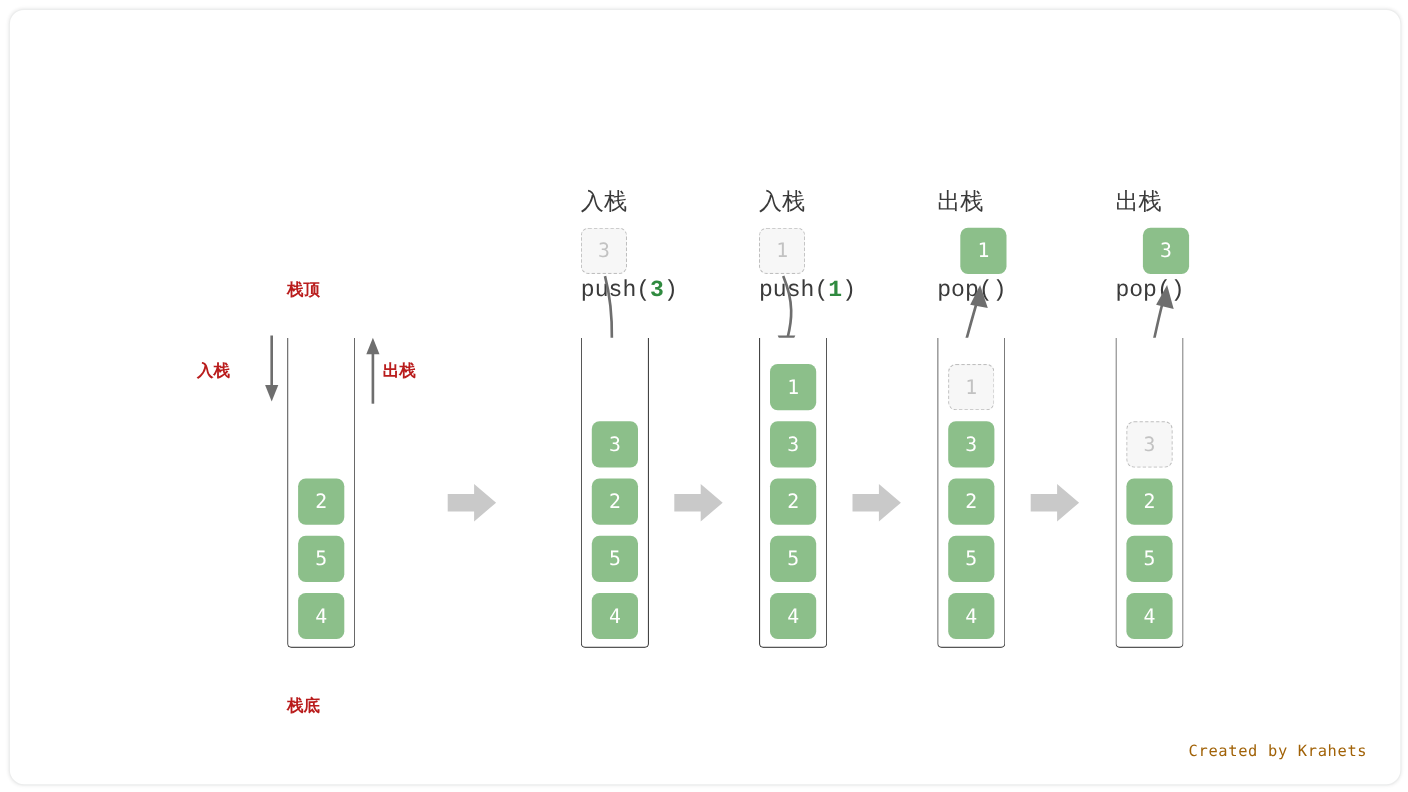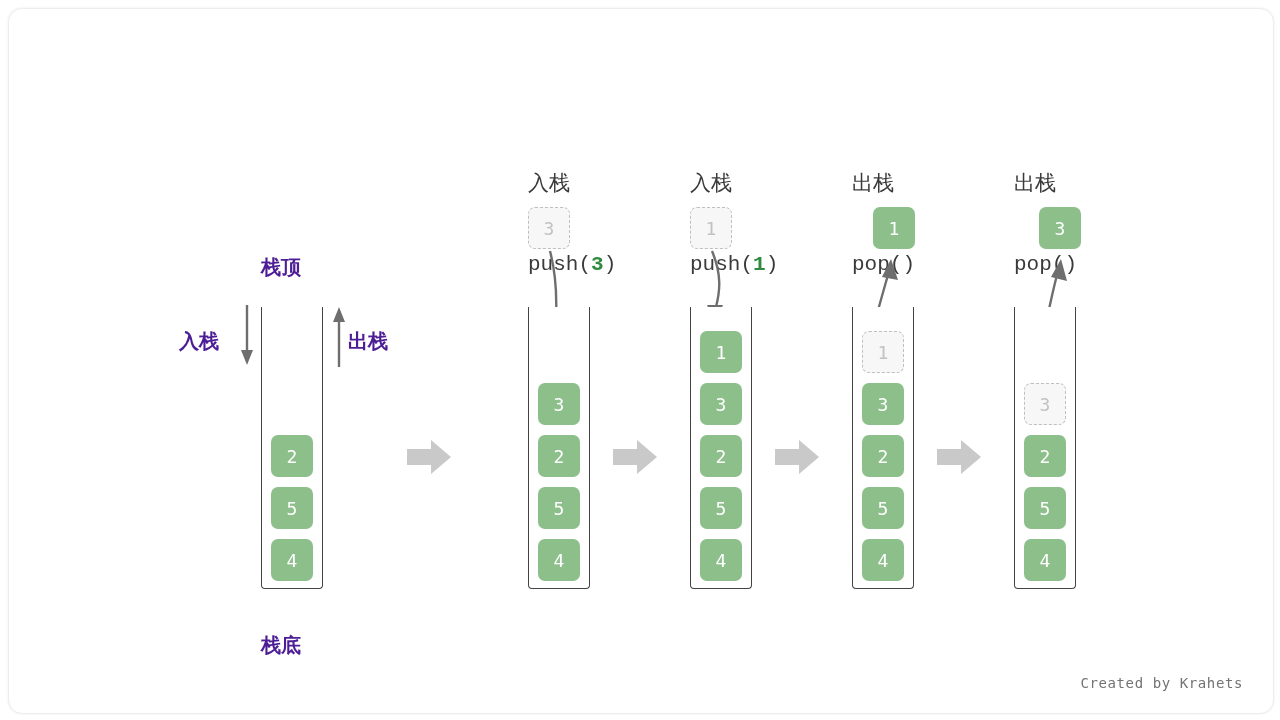--- a/index.html
+++ b/index.html
@@ -43,21 +43,21 @@
     font-size:18px;color:#ffffff;
     font-family:"DejaVu Sans Mono","Liberation Mono",monospace;
     box-sizing:border-box;
   }
   .cell.solid{background:#8cbf8a;}
   .cell.ghost{
     background:#f7f7f7;border:1.6px dashed #bfbfbf;color:#c2c2c2;
   }
 
   .cjk-label{
-    position:absolute;font-size:20px;font-weight:bold;color:#4c1d95;
+    position:absolute;font-size:15px;font-weight:bold;color:#b91c1c;
     font-family:"DejaVu Sans","Liberation Sans",sans-serif;white-space:nowrap;
   }
 
   
   .op-head{
     position:absolute;white-space:pre;line-height:1.55;
   }
   .op-head .cn{
     display:block;font-size:21px;color:#3a3a3a;
     font-family:"DejaVu Sans","Liberation Sans",sans-serif;
@@ -68,21 +68,21 @@
   }
   .op-head .code .num{color:#2f8a3f;font-weight:bold;}
 
   
   .block-arrow{position:absolute;width:44px;height:34px;}
 
   
   #watermark{
     position:absolute;right:30px;bottom:22px;
     font-family:"DejaVu Sans Mono","Liberation Mono",monospace;
-    font-size:14px;color:#737373;letter-spacing:0.6px;white-space:pre;
+    font-size:14px;color:#a16207;letter-spacing:0.6px;white-space:pre;
   }
   svg{display:block;overflow:visible;}
 </style>
 </head>
 <body>
 
 <div id="card">
 
 
   <div class="abs">

